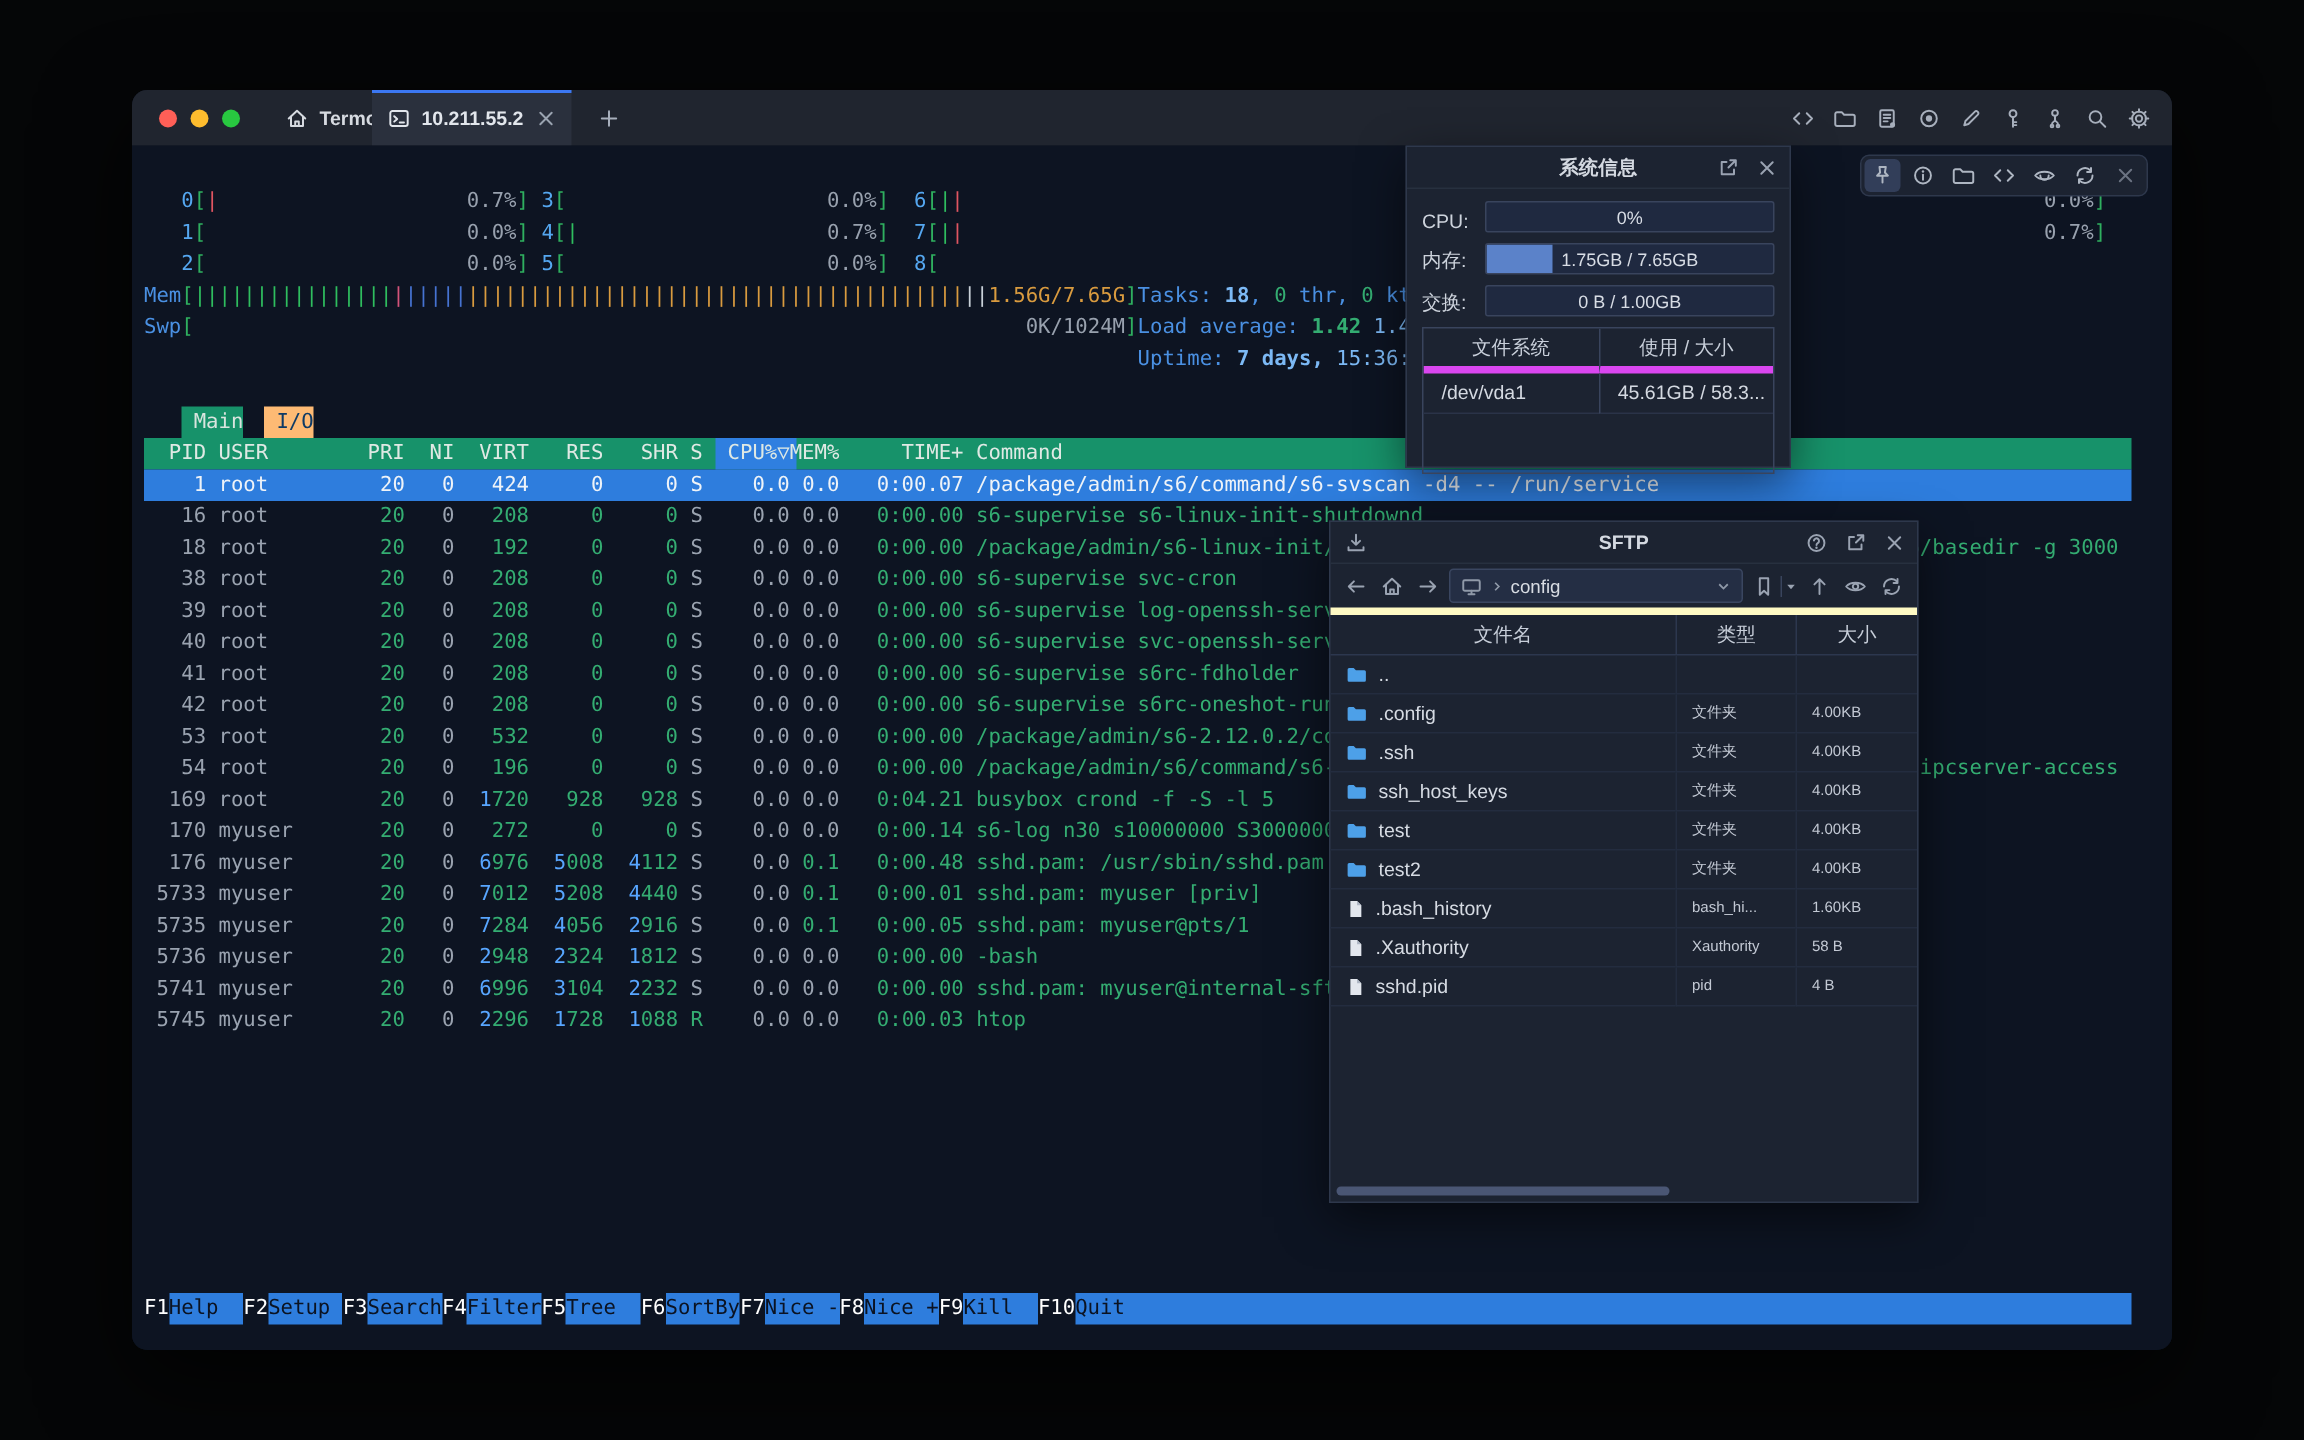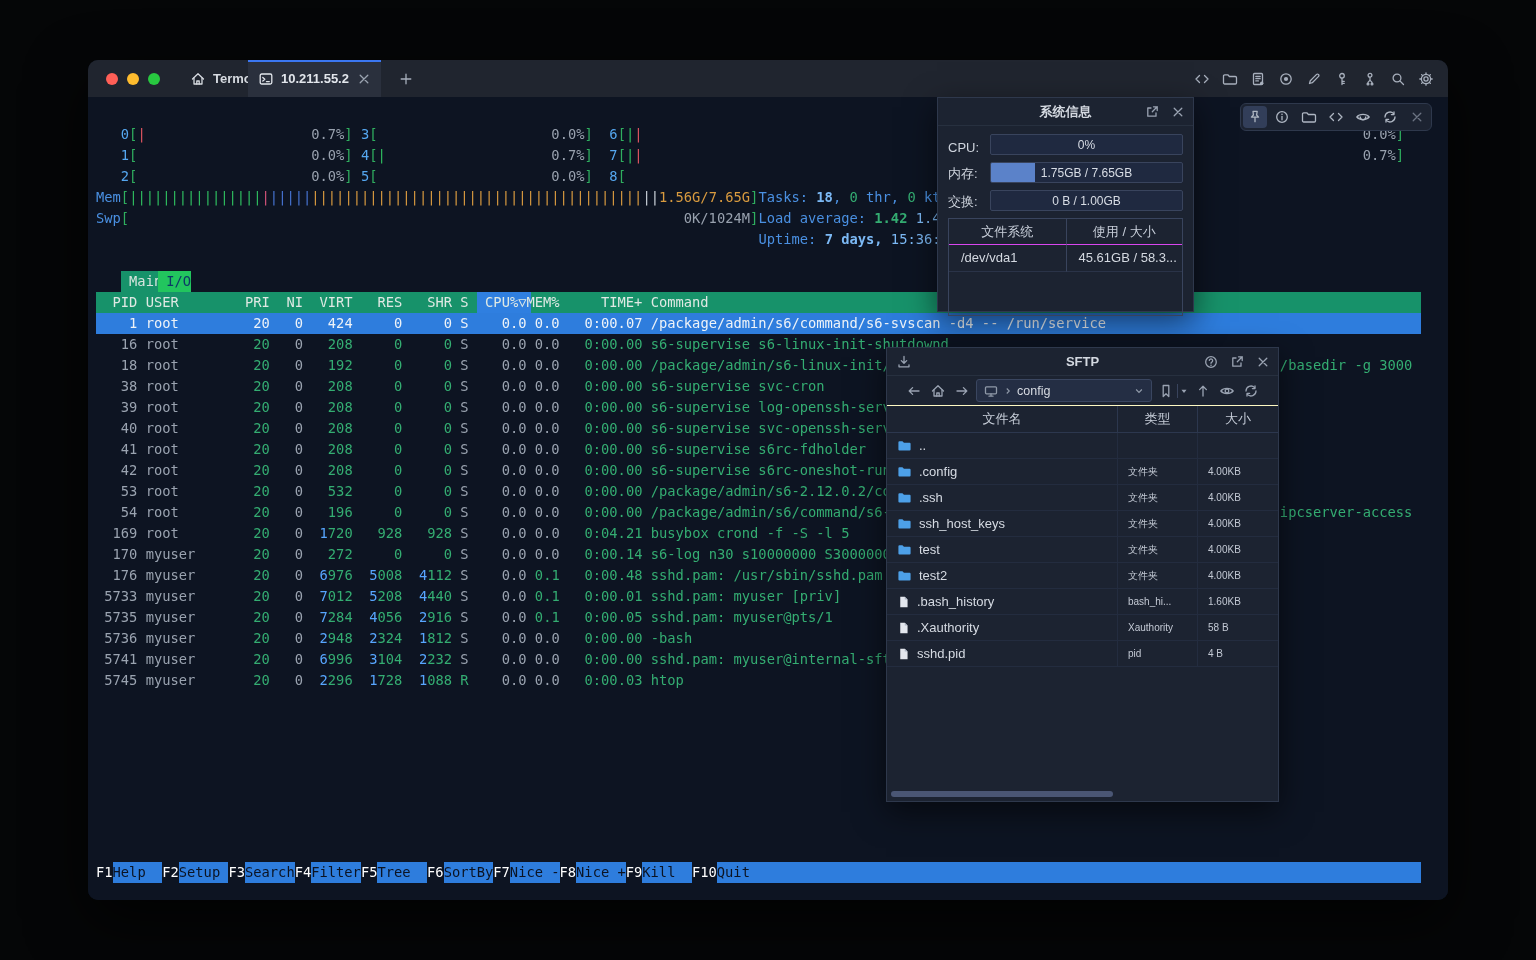--- a/index.html
+++ b/index.html
@@ -41,30 +41,30 @@
   .iconbtn{width:18px;height:18px;display:flex;align-items:center;justify-content:center;}
   
   .si-body{padding:8px 10px 0 10px;}
   .si-row{display:flex;align-items:flex-end;margin-bottom:7px;}
   .si-row .lab{width:42px;font-size:13px;color:#cdd3dc;}
   .si-bar{position:relative;flex:1;height:19px;border:1px solid #39445d;background:#1f2940;border-radius:2px;overflow:hidden;}
   .si-fill{position:absolute;left:0;top:0;bottom:0;background:#5b82c9;}
   .si-txt{position:absolute;left:0;right:0;top:0;bottom:0;display:flex;align-items:center;justify-content:center;font-size:12px;color:#d8dde5;}
   .fs-table{margin:2px 0 0 0;border:1px solid #39445d;height:96px;overflow:hidden;}
   .fs-hdr,.fs-row{display:grid;grid-template-columns:1fr 1fr;}
-  .fs-hdr div{height:25px;line-height:25px;text-align:center;font-size:13px;color:#c8cfda;border-bottom:1px solid #d946ef;}
+  .fs-hdr div{height:25px;line-height:25px;text-align:center;font-size:13px;color:#c8cfda;border-bottom:5px solid #d946ef;}
   .fs-hdr div+div,.fs-row div+div{border-left:1px solid #39445d;}
   .fs-row div{height:26px;line-height:26px;font-size:13px;color:#d4d9e1;padding:0 0 0 12px;border-bottom:1px solid #2a3348;}
   
   .ptb{position:absolute;left:1152px;top:43px;width:192px;height:28px;background:#1c2331;border:1px solid #2e384c;border-radius:6px;box-sizing:border-box;display:flex;align-items:center;justify-content:space-around;color:#aeb6c2;}
   .ptb .ib{width:24px;height:22px;display:flex;align-items:center;justify-content:center;border-radius:4px;}
   .ptb .ib.active{background:#323e59;}
   .ptb .ib.dim{color:#6b7382;}
   
-  .sftp-toolbar{height:29px;display:flex;align-items:center;gap:4px;padding:0 17px;border-bottom:1px solid #fef9c3;color:#9aa3b2;}
+  .sftp-toolbar{height:29px;display:flex;align-items:center;gap:4px;padding:0 7px;border-bottom:5px solid #fef9c3;color:#9aa3b2;}
   .navbtn{width:20px;height:20px;display:flex;align-items:center;justify-content:center;}
   .crumb{flex:1;height:21px;background:#242e44;border:1px solid #3a4660;border-radius:3px;display:flex;align-items:center;gap:4px;padding:0 6px;color:#8f99a8;}
   .crumb .path{font-size:12.5px;color:#d7dbe2;}
   .crumb .spacer{flex:1}
   .bmgrp{display:flex;align-items:center;}
   .vdiv{width:1px;height:14px;background:#39445d;margin:0 1px;}
   .sftp-cols{display:grid;grid-template-columns:230px 80px 81px;border-bottom:1px solid #2c374e;}
   .sftp-cols div{height:26px;line-height:26px;text-align:center;font-size:13px;color:#c7ced9;}
   .sftp-cols div+div{border-left:1px solid #2c374e;}
   .frow{display:grid;grid-template-columns:230px 80px 81px;}
@@ -182,21 +182,21 @@
         <pre class="tl" style="left: 272.96px; top: 69px;"><span class="c-cpu">5</span><span class="c-brk">[</span><span class="c-dim">                     0.0%</span><span class="c-brk">]</span></pre>
         <pre class="tl" style="left: 521.36px; top: 27px;"><span class="c-cpu">6</span><span class="c-brk">[</span><span class="t-g">|</span><span class="t-r">|</span><span class="c-dim">                                                                                       0.0%</span><span class="c-brk">]</span></pre>
         <pre class="tl" style="left: 521.36px; top: 48px;"><span class="c-cpu">7</span><span class="c-brk">[</span><span class="t-g">|</span><span class="t-r">|</span><span class="c-dim">                                                                                       0.7%</span><span class="c-brk">]</span></pre>
         <pre class="tl" style="left: 521.36px; top: 69px;"><span class="c-cpu">8</span><span class="c-brk">[</span></pre>
         <pre class="tl" style="left: 8px; top: 90px;"><span class="c-lbl">Mem</span><span class="c-brk">[</span><span class="t-g">||||||||||||||||</span><span class="t-p">|</span><span class="t-b">|||||</span><span class="t-o">||||||||||||||||||||||||||||||||||||||||</span><span class="t-w">||</span><span class="c-orange">1.56G/7.65G</span><span class="c-brk">]</span></pre>
         <pre class="tl" style="left: 8px; top: 111px;"><span class="c-lbl">Swp</span><span class="c-brk">[</span><span>                                                                   </span><span class="c-dim">0K/1024M</span><span class="c-brk">]</span></pre>
         <pre class="tl" style="left: 670.4px; top: 90px;"><span class="c-lbl">Tasks: </span><span class="c-numb">18</span><span class="c-lbl">, </span><span class="c-grn">0</span><span class="c-lbl"> thr, </span><span class="c-grn">0</span><span class="c-lbl"> kthr; </span><span class="c-grn">1</span><span class="c-lbl"> running</span></pre>
         <pre class="tl" style="left: 670.4px; top: 111px;"><span class="c-lbl">Load average: </span><span class="c-grnb">1.42 </span><span class="c-num2">1.43 </span><span class="c-dim">1.51</span></pre>
         <pre class="tl" style="left: 670.4px; top: 132px;"><span class="c-lbl">Uptime: </span><span class="c-numb">7 days, </span><span class="c-num2">15:36:55</span></pre>
         <div class="tabblock" style="left: 32.84px; top: 174px; width: 41.4px; background: rgb(23, 146, 106); color: rgb(216, 228, 222);">Main</div>
-        <div class="tabblock" style="left: 70px; top: 174px; width: 33.12px; background: #22c55e; color: rgb(13, 58, 102);">I/O</div>
+        <div class="tabblock" style="left: 88px; top: 174px; width: 33.12px; background: #fdba74; color: rgb(13, 58, 102);">I/O</div>
         <div class="bar" style="left: 8px; top: 195px; width: 1324.8px; background: rgb(23, 146, 106);"></div>
         <div class="bar" style="left: 388.88px; top: 195px; width: 53.82px; background: rgb(47, 127, 224);"></div>
         <pre class="tl" style="left: 8px; top: 195px;"><span class="c-hdr">  PID USER        PRI  NI  VIRT   RES   SHR S  CPU%▽MEM%     TIME+ Command</span></pre>
         <div class="bar" style="left: 8px; top: 216px; width: 1324.8px; background: rgb(46, 125, 221);"></div>
         <pre class="tl" style="left: 8px; top: 216px;"><span class="c-sel">    1</span><span class="c-sel"> root     </span><span class="c-sel">    20</span><span class="c-sel">   0</span><span class="c-sel">   424</span><span class="c-sel">     0</span><span class="c-sel">     0</span><span class="c-sel"> S</span><span class="c-sel">    0.0</span><span class="c-sel"> 0.0</span><span class="c-sel">   0:00.07</span><span class="c-sel"> /package/admin/s6/command/s6-svscan -d4 -- /run/service</span></pre>
         <pre class="tl" style="left: 8px; top: 237px;"><span class="c-dim2">   16</span><span class="c-dim2"> root     </span><span class="c-grn">    20</span><span class="c-dim2">   0</span><span class="c-grn">   208</span><span class="c-grn">     0</span><span class="c-grn">     0</span><span class="c-dim2"> S</span><span class="c-dim2">    0.0</span><span class="c-dim2"> 0.0</span><span class="c-grn">   0:00.00</span><span class="c-grn"> s6-supervise s6-linux-init-shutdownd</span></pre>
         <pre class="tl" style="left: 8px; top: 258px;"><span class="c-dim2">   18</span><span class="c-dim2"> root     </span><span class="c-grn">    20</span><span class="c-dim2">   0</span><span class="c-grn">   192</span><span class="c-grn">     0</span><span class="c-grn">     0</span><span class="c-dim2"> S</span><span class="c-dim2">    0.0</span><span class="c-dim2"> 0.0</span><span class="c-grn">   0:00.00</span><span class="c-grn"> /package/admin/s6-linux-init/command/s6-linux-init-shutdownd -vd3 -c /run/s6/basedir -g 3000</span></pre>
         <pre class="tl" style="left: 8px; top: 279px;"><span class="c-dim2">   38</span><span class="c-dim2"> root     </span><span class="c-grn">    20</span><span class="c-dim2">   0</span><span class="c-grn">   208</span><span class="c-grn">     0</span><span class="c-grn">     0</span><span class="c-dim2"> S</span><span class="c-dim2">    0.0</span><span class="c-dim2"> 0.0</span><span class="c-grn">   0:00.00</span><span class="c-grn"> s6-supervise svc-cron</span></pre>
         <pre class="tl" style="left: 8px; top: 300px;"><span class="c-dim2">   39</span><span class="c-dim2"> root     </span><span class="c-grn">    20</span><span class="c-dim2">   0</span><span class="c-grn">   208</span><span class="c-grn">     0</span><span class="c-grn">     0</span><span class="c-dim2"> S</span><span class="c-dim2">    0.0</span><span class="c-dim2"> 0.0</span><span class="c-grn">   0:00.00</span><span class="c-grn"> s6-supervise log-openssh-server</span></pre>
         <pre class="tl" style="left: 8px; top: 321px;"><span class="c-dim2">   40</span><span class="c-dim2"> root     </span><span class="c-grn">    20</span><span class="c-dim2">   0</span><span class="c-grn">   208</span><span class="c-grn">     0</span><span class="c-grn">     0</span><span class="c-dim2"> S</span><span class="c-dim2">    0.0</span><span class="c-dim2"> 0.0</span><span class="c-grn">   0:00.00</span><span class="c-grn"> s6-supervise svc-openssh-server</span></pre>

